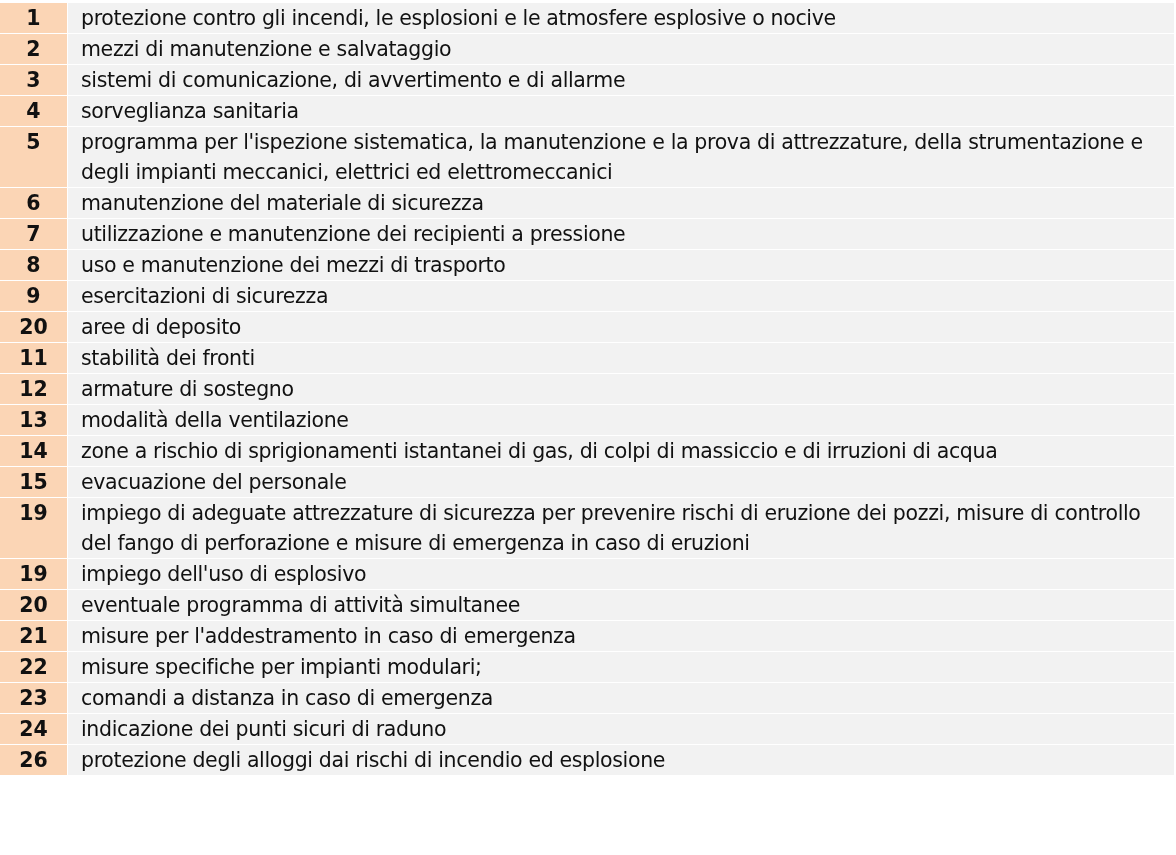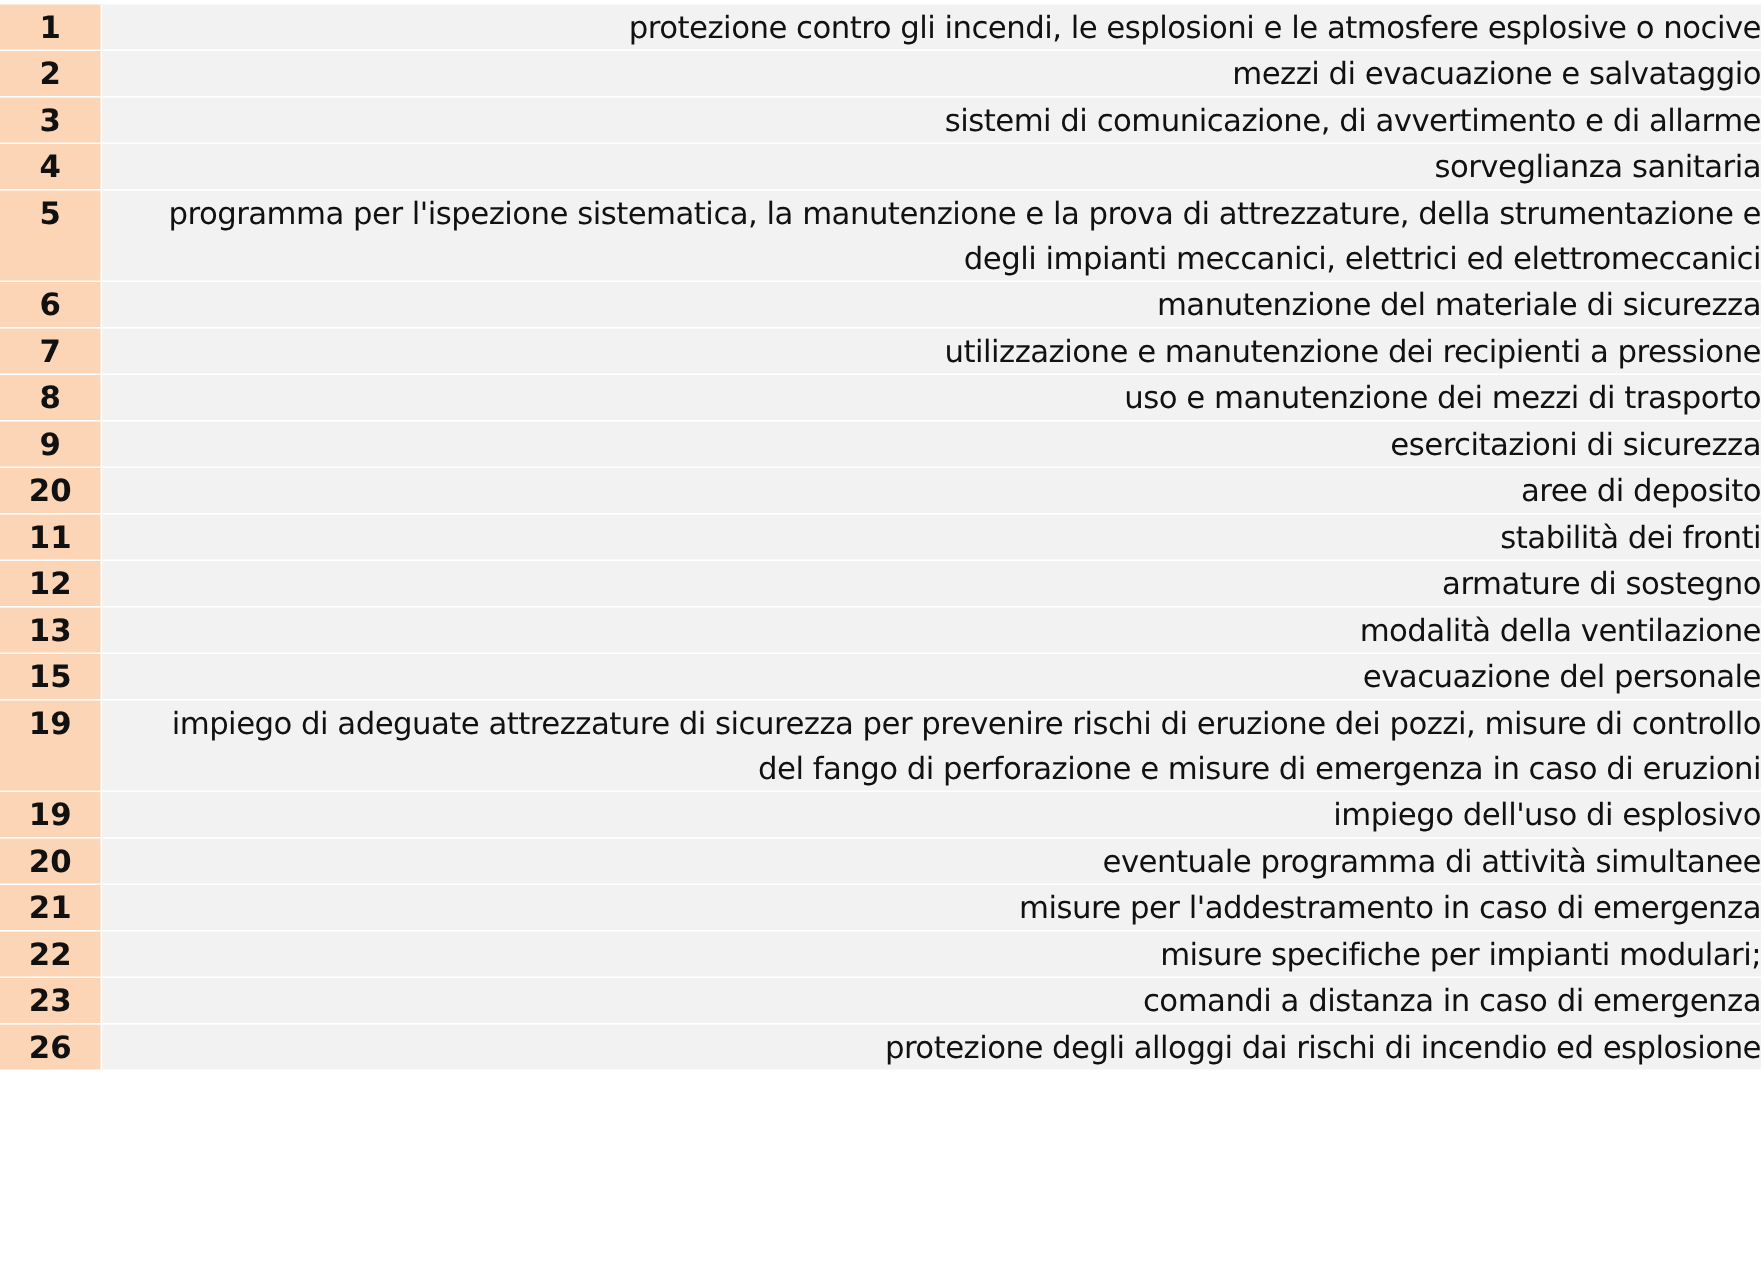--- a/index.html
+++ b/index.html
@@ -21,21 +21,20 @@
       width: 1174px;
       table-layout: fixed;
       font-family: "DejaVu Sans", sans-serif;
       font-size: 20.5px;
       color: #111111;
     }
     td {
       padding: 0;
       vertical-align: top;
       border-bottom: 1.5px solid #ffffff;
-      text-align: right;
     }
     td.num {
       width: 67px;
       background: #fbd5b5;
       font-weight: bold;
       text-align: center;
       border-right: 1.5px solid #ffffff;
       line-height: 30px;
       padding-right: 0;
     }
@@ -51,21 +50,21 @@
 
 <div class="wrap">
   <table>
     <tbody id="rows-body">
       <tr>
           <td class="num">1</td>
           <td class="txt">protezione contro gli incendi, le esplosioni e le atmosfere esplosive o nocive</td>
         </tr>
       <tr>
           <td class="num">2</td>
-          <td class="txt">mezzi di evacuazione e salvataggio</td>
+          <td class="txt">mezzi di manutenzione e salvataggio</td>
         </tr>
       <tr>
           <td class="num">3</td>
           <td class="txt">sistemi di comunicazione, di avvertimento e di allarme</td>
         </tr>
       <tr>
           <td class="num">4</td>
           <td class="txt">sorveglianza sanitaria</td>
         </tr>
       <tr>
@@ -98,20 +97,24 @@
         </tr>
       <tr>
           <td class="num">12</td>
           <td class="txt">armature di sostegno</td>
         </tr>
       <tr>
           <td class="num">13</td>
           <td class="txt">modalità della ventilazione</td>
         </tr>
       <tr>
+          <td class="num">14</td>
+          <td class="txt">zone a rischio di sprigionamenti istantanei di gas, di colpi di massiccio e di irruzioni di acqua</td>
+        </tr>
+      <tr>
           <td class="num">15</td>
           <td class="txt">evacuazione del personale</td>
         </tr>
       <tr>
           <td class="num">19</td>
           <td class="txt">impiego di adeguate attrezzature di sicurezza per prevenire rischi di eruzione dei pozzi, misure di controllo del fango di perforazione e misure di emergenza in caso di eruzioni</td>
         </tr>
       <tr>
           <td class="num">19</td>
           <td class="txt">impiego dell'uso di esplosivo</td>
@@ -126,18 +129,22 @@
         </tr>
       <tr>
           <td class="num">22</td>
           <td class="txt">misure specifiche per impianti modulari;</td>
         </tr>
       <tr>
           <td class="num">23</td>
           <td class="txt">comandi a distanza in caso di emergenza</td>
         </tr>
       <tr>
+          <td class="num">24</td>
+          <td class="txt">indicazione dei punti sicuri di raduno</td>
+        </tr>
+      <tr>
           <td class="num">26</td>
           <td class="txt">protezione degli alloggi dai rischi di incendio ed esplosione</td>
         </tr>
     </tbody>
   </table>
 </div>
 
 </body></html>

